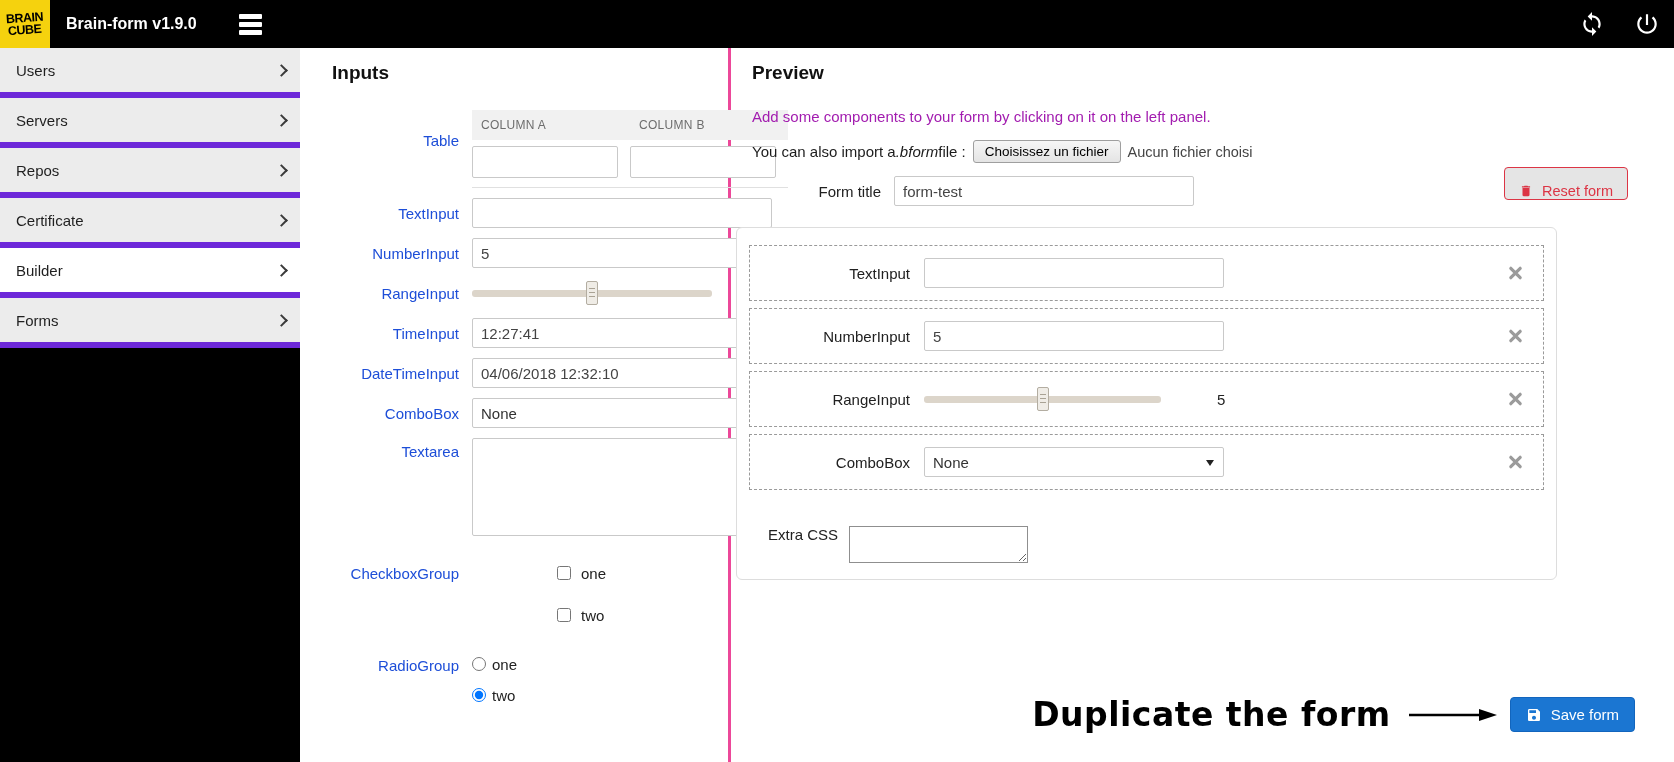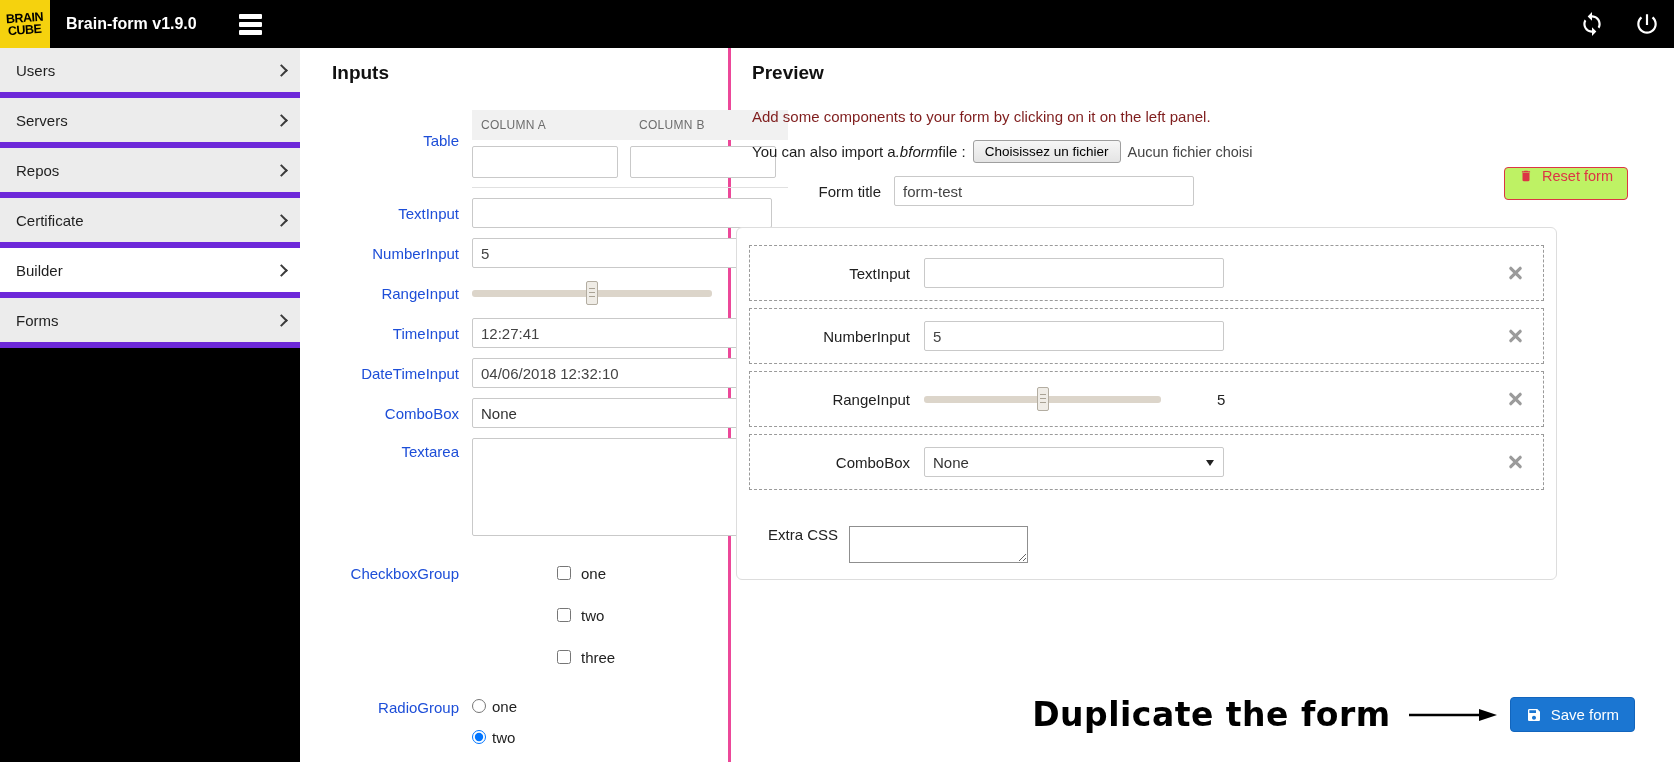--- a/index.html
+++ b/index.html
@@ -88,33 +88,33 @@
   .cbcol { padding-left:85px; }
   .opt { display:flex; align-items:center; height:26px; margin-bottom:16px; font-size:15px; color:#222; }
   .opt input { width:14px; height:14px; margin-right:10px; }
   .radio-row { margin-top:8px; }
   .radio-row .ilabel { padding-top:3px; }
   .ropt { display:flex; align-items:center; height:20px; margin-bottom:11px; font-size:15px; color:#222; }
   .ropt input { width:14px; height:14px; margin-right:6px; }
 
   
   .preview-panel { flex:1; position:relative; padding:14px 0 0 21px; }
-  .hint { margin-top:24px; font-size:15px; color:#7f1d1d; }
+  .hint { margin-top:24px; font-size:15px; color:#a21caf; }
   .import-line { margin-top:15px; font-size:15px; color:#1c1c1c; display:flex; align-items:center; }
   .file-btn { margin:0 7px; padding:3px 11px; font-size:13.5px; color:#000;
               background:linear-gradient(#f6f6f6,#e4e4e4); border:1px solid #9f9f9f;
               border-radius:3px; cursor:pointer; font-family:"Liberation Sans", sans-serif; }
   .file-status { color:#444; font-size:14.5px; }
 
   .form-title-row { margin-top:13px; display:flex; align-items:center; }
   .ft-label { width:142px; min-width:142px; text-align:right; padding-right:13px;
               font-size:15px; color:#212121; }
 
   .reset-btn { position:absolute; top:119px; right:46px; height:33px; padding:0 14px;
-               display:flex; align-items:flex-start; gap:9px; background:#bef264;
+               display:flex; align-items:flex-end; gap:9px; background:#e5e5e5;
                border:1px solid #dc3545; border-radius:4px; color:#dc3545;
                font-size:14.5px; cursor:pointer; font-family:"Liberation Sans", sans-serif; }
 
   .card { position:relative; margin:21px 0 0 -16px; width:821px; height:353px;
           border:1px solid #ddd; border-radius:6px; background:#fff; }
   .prow { position:relative; margin:7px 12px 0; height:56px; border:1px dashed #9a9a9a;
           display:flex; align-items:center; }
   .prow:first-child { margin-top:17px; }
   .plabel { width:174px; min-width:174px; text-align:right; padding-right:14px;
             font-size:15px; color:#212121; }
@@ -273,24 +273,20 @@
       <label class="ilabel">CheckboxGroup</label>
       <div class="ictl cbcol">
         <div class="opt">
           <input type="checkbox" style="">
           <span>one</span>
         </div>
         <div class="opt">
           <input type="checkbox" style="">
           <span>two</span>
         </div>
-        <div class="opt">
-          <input type="checkbox" style="">
-          <span>three</span>
-        </div>
       </div>
     </div>
 
     <div class="irow top radio-row">
       <label class="ilabel">RadioGroup</label>
       <div class="ictl">
         <div class="ropt">
           <input type="radio" name="radiogroup" style="">
           <span>one</span>
         </div>

